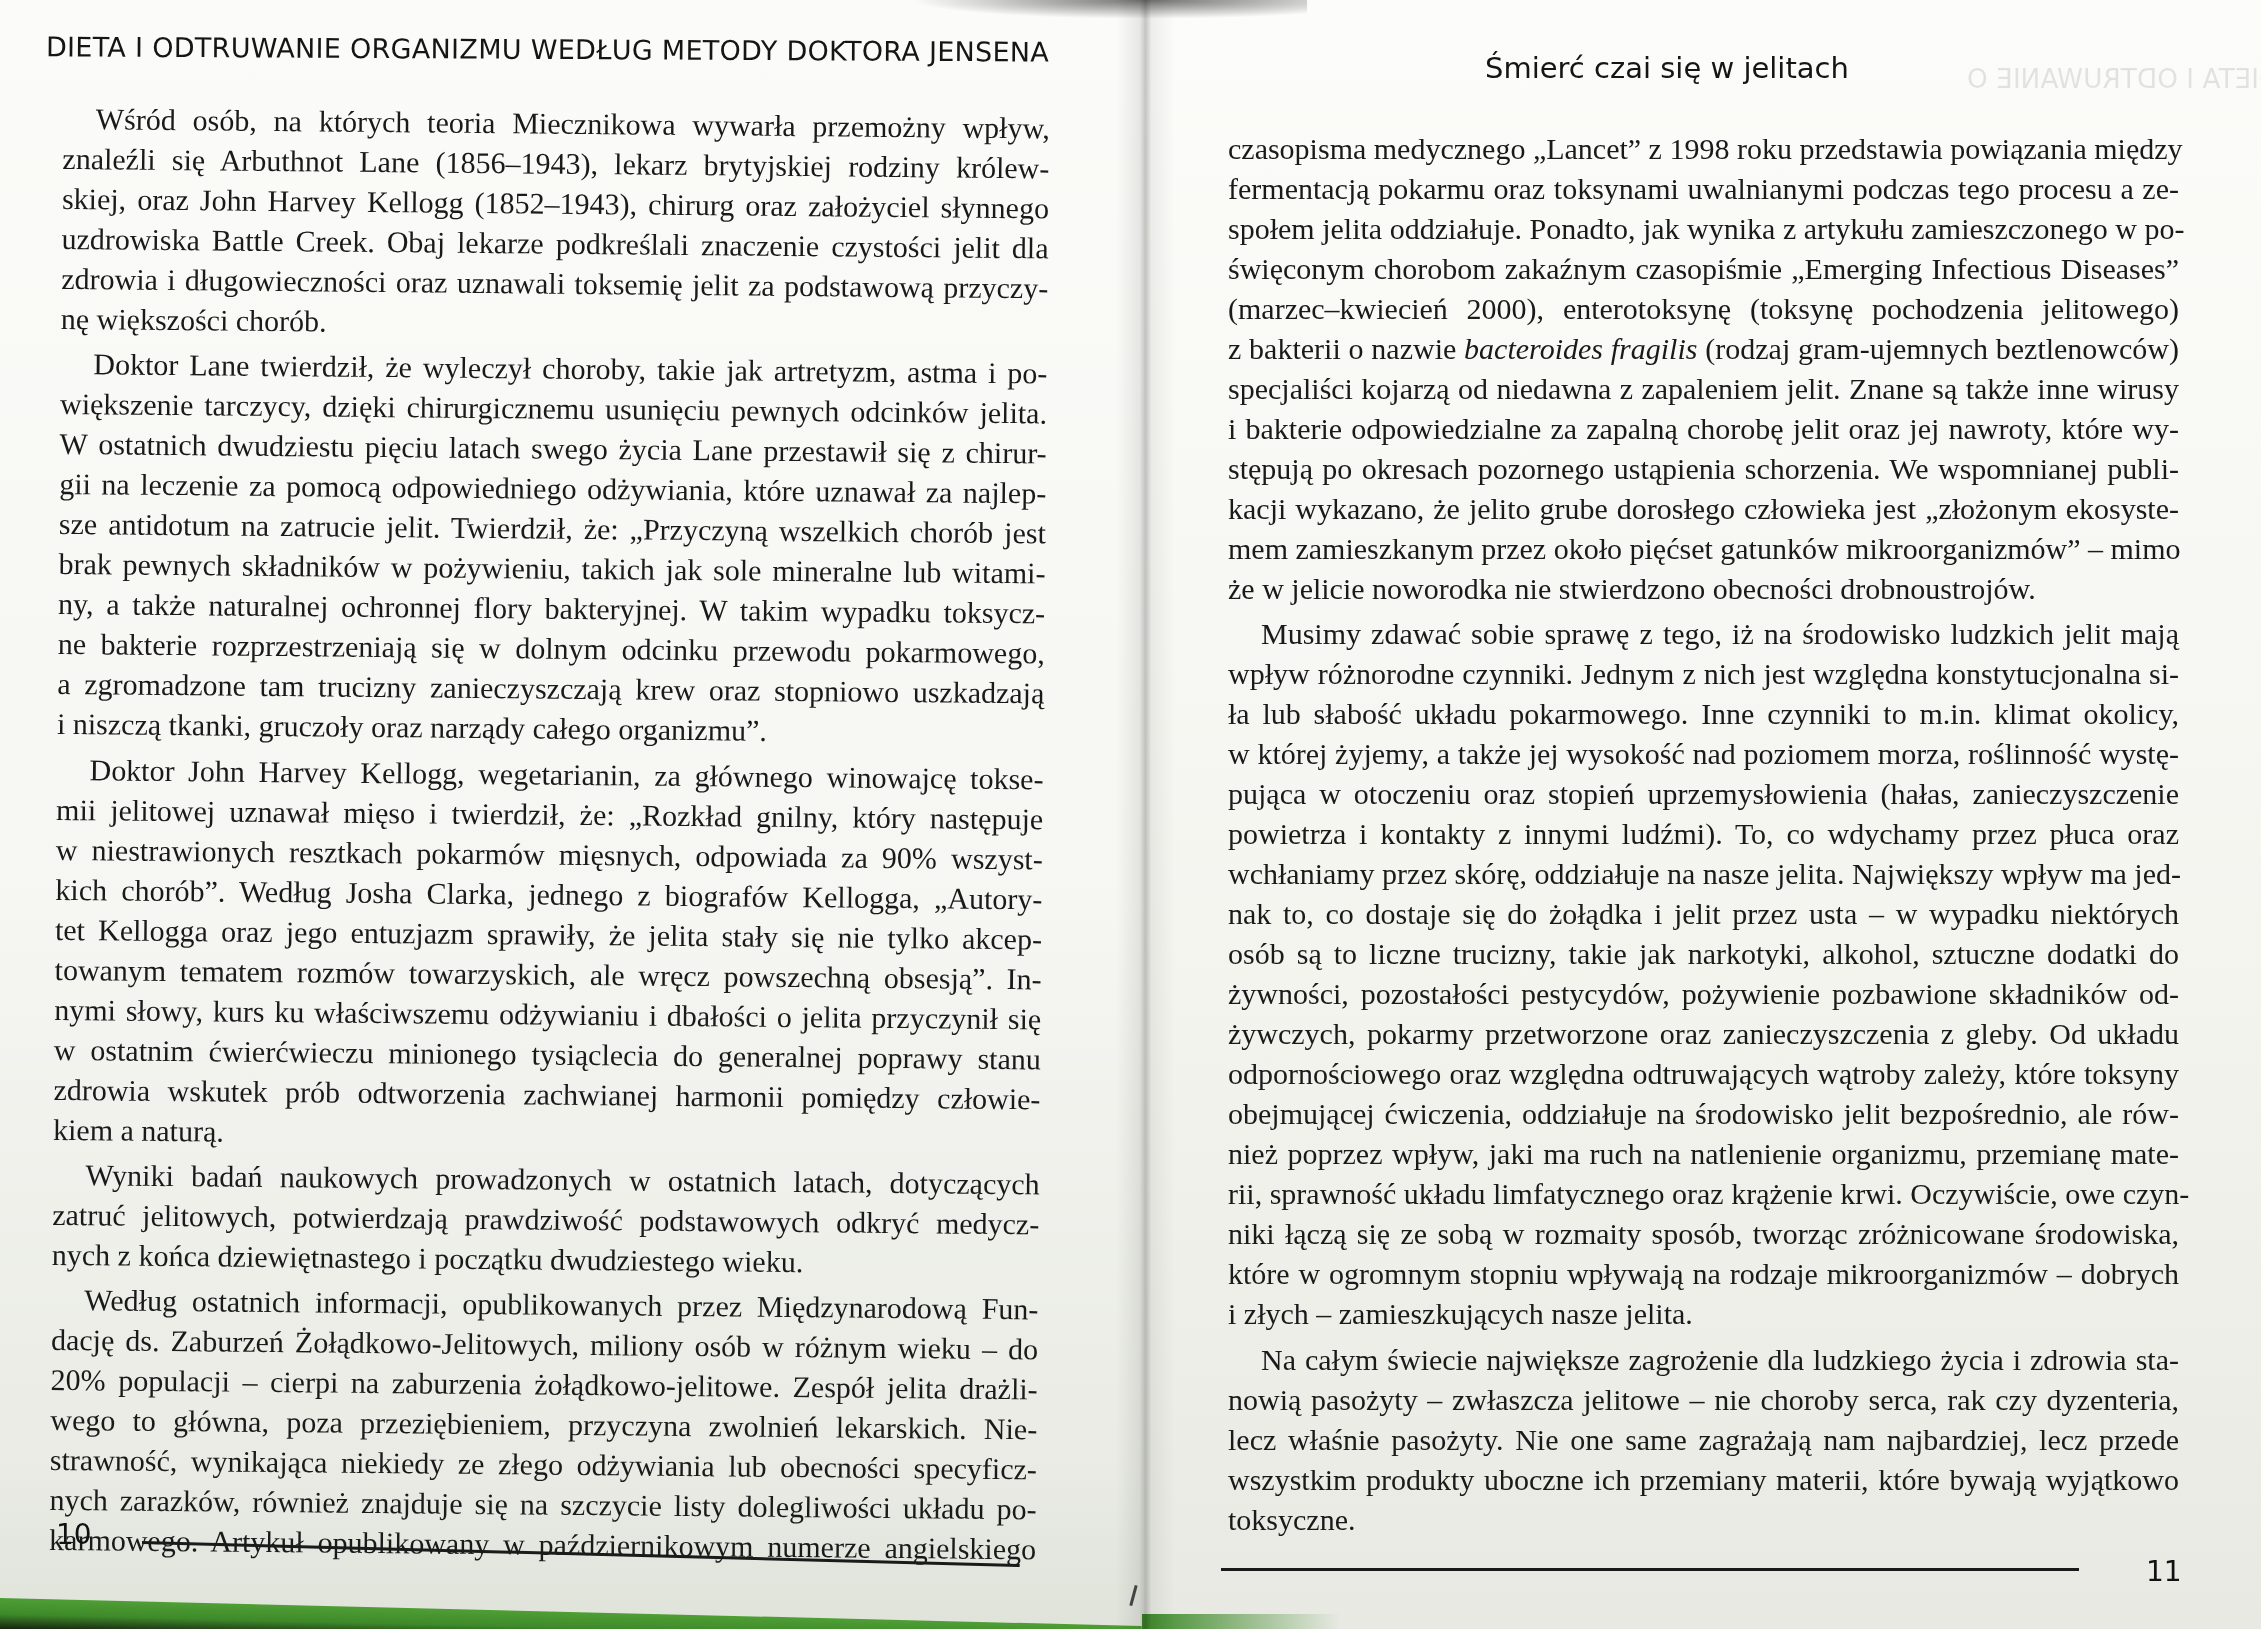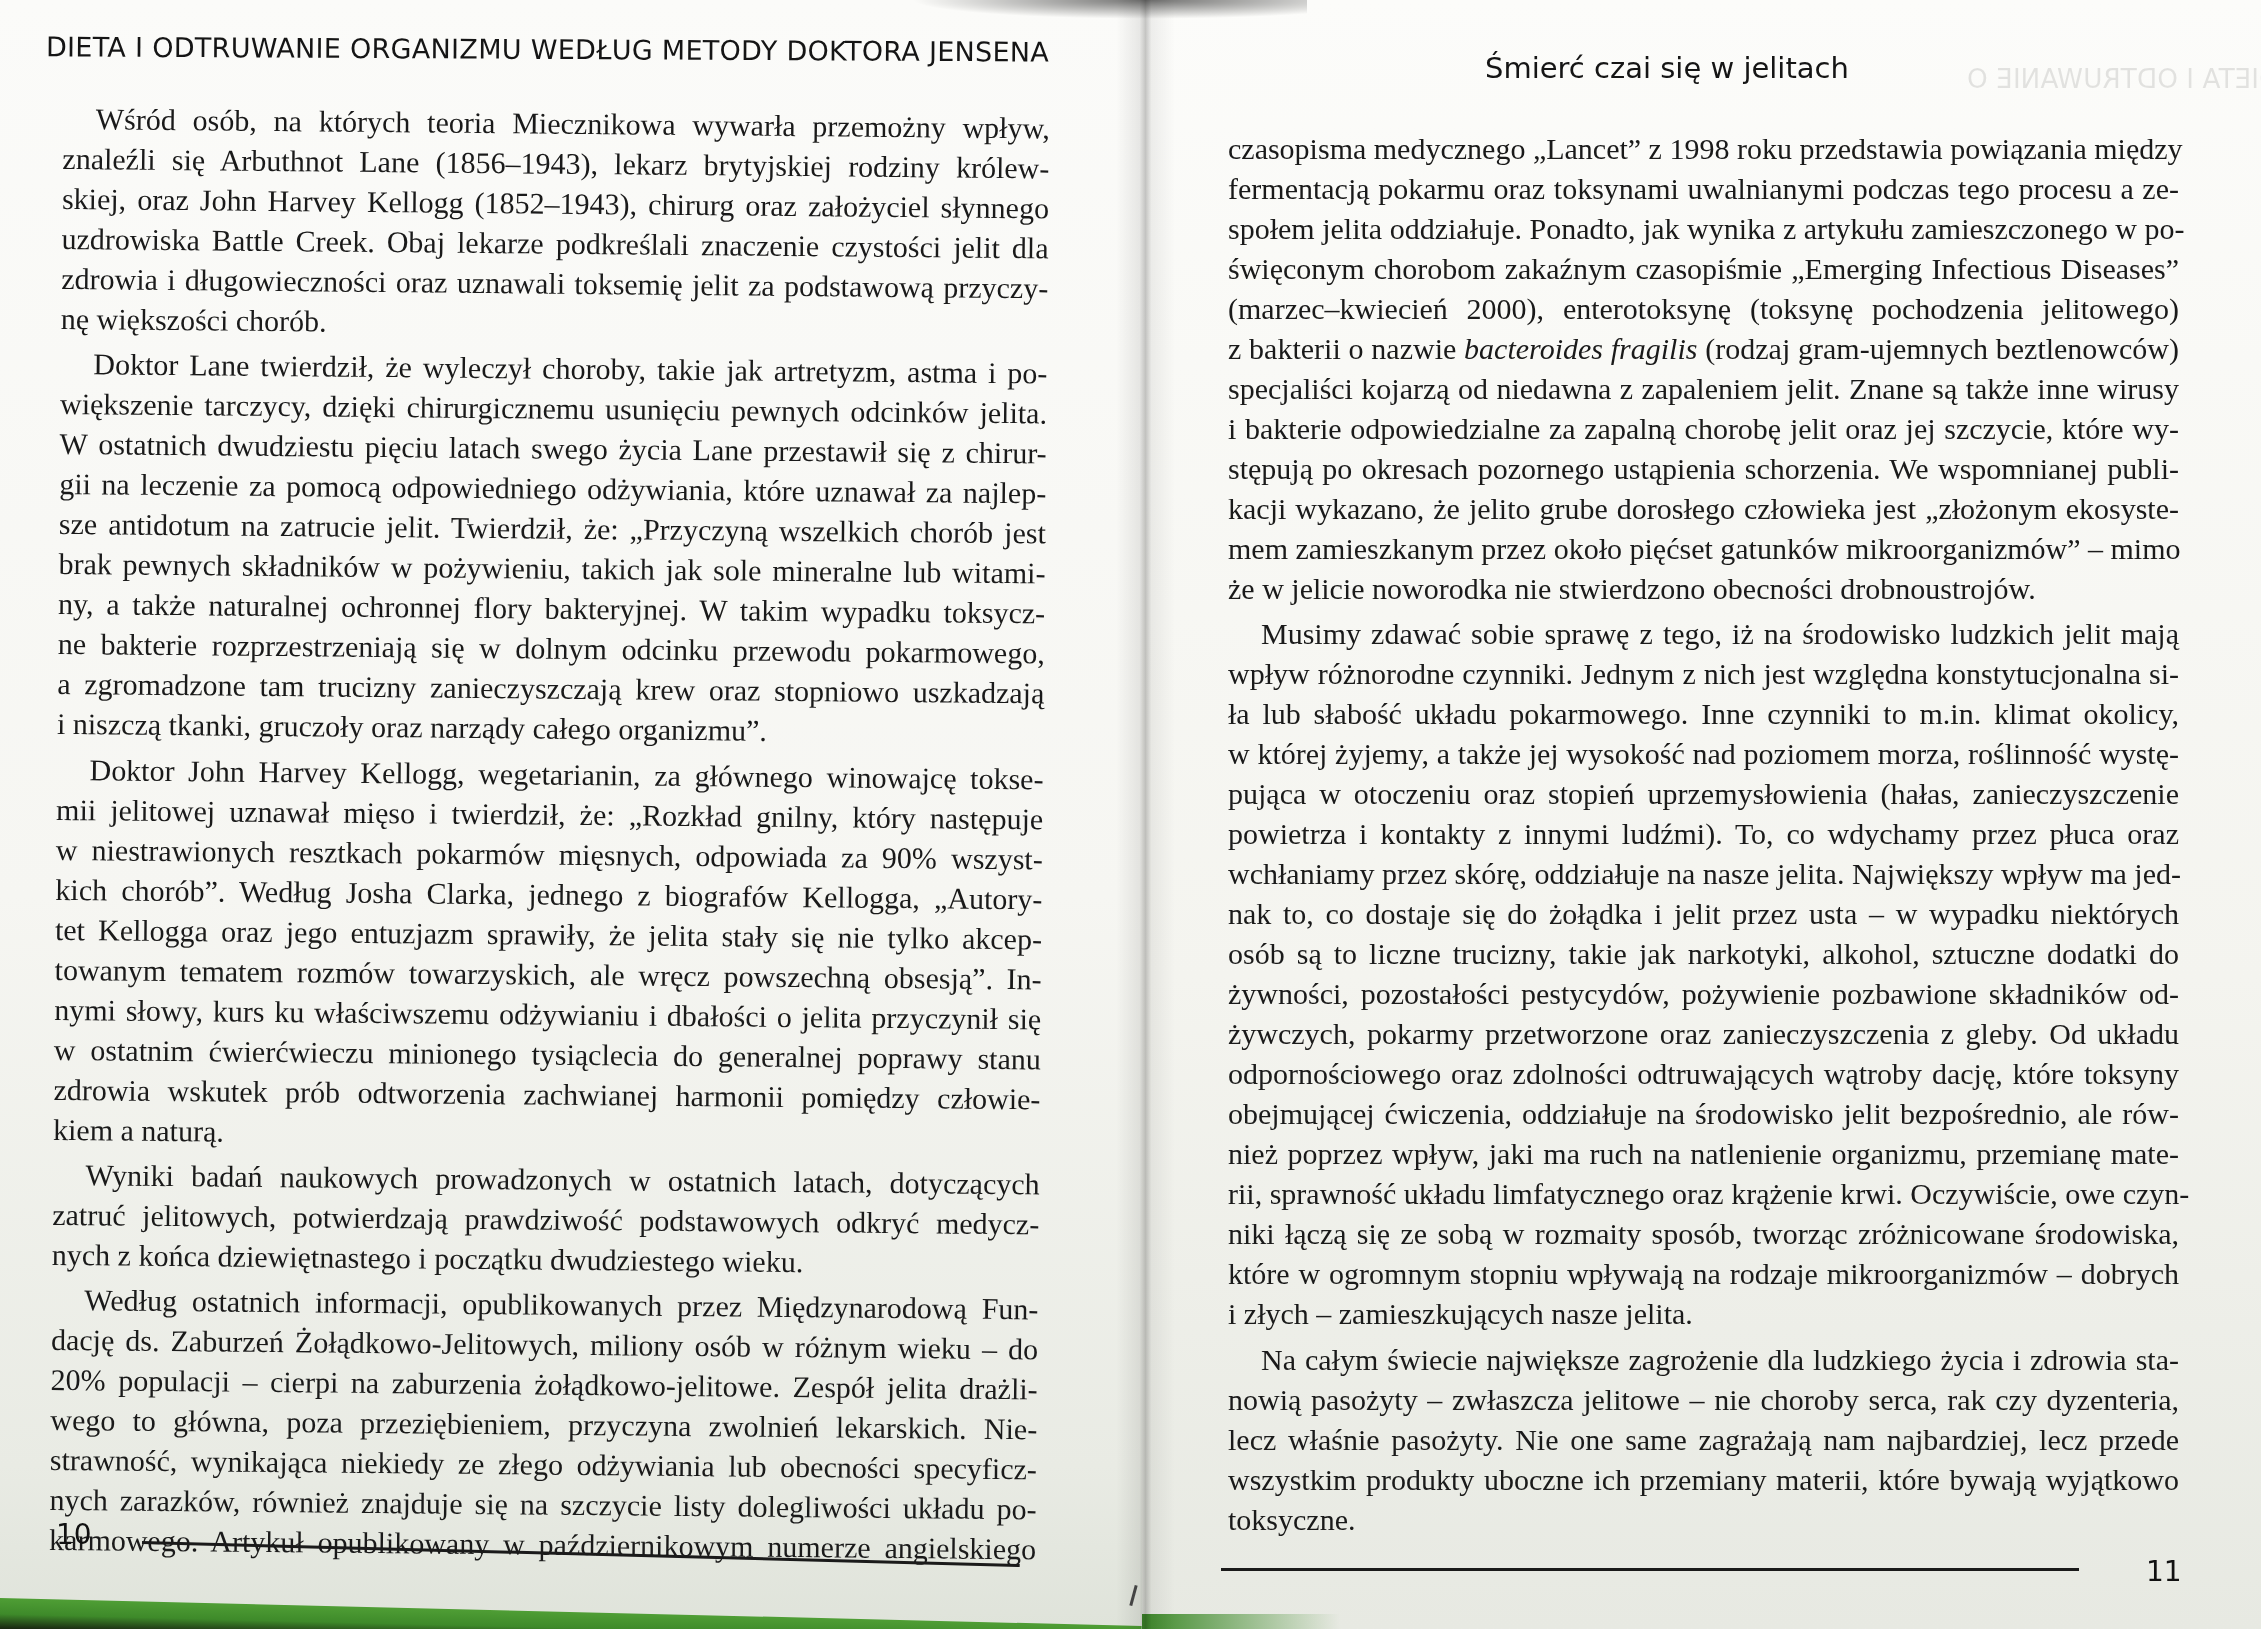--- a/index.html
+++ b/index.html
@@ -150,38 +150,38 @@
   <div class="bleed-through">DIETA I ODTRUWANIE O</div>
   <div class="running-head-right">Śmierć czai się w jelitach</div>
   <div class="body-right" id="body-right">
       <span class="line">czasopisma medycznego „Lancet” z 1998 roku przedstawia powiązania między</span>
       <span class="line">fermentacją pokarmu oraz toksynami uwalnianymi podczas tego procesu a ze-</span>
       <span class="line">społem jelita oddziałuje. Ponadto, jak wynika z artykułu zamieszczonego w po-</span>
       <span class="line">święconym chorobom zakaźnym czasopiśmie „Emerging Infectious Diseases”</span>
       <span class="line">(marzec–kwiecień 2000), enterotoksynę (toksynę pochodzenia jelitowego)</span>
       <span class="line">z bakterii o nazwie <em>bacteroides fragilis</em> (rodzaj gram-ujemnych beztlenowców)</span>
       <span class="line">specjaliści kojarzą od niedawna z zapaleniem jelit. Znane są także inne wirusy</span>
-      <span class="line">i bakterie odpowiedzialne za zapalną chorobę jelit oraz jej szczycie, które wy-</span>
+      <span class="line">i bakterie odpowiedzialne za zapalną chorobę jelit oraz jej nawroty, które wy-</span>
       <span class="line">stępują po okresach pozornego ustąpienia schorzenia. We wspomnianej publi-</span>
       <span class="line">kacji wykazano, że jelito grube dorosłego człowieka jest „złożonym ekosyste-</span>
       <span class="line">mem zamieszkanym przez około pięćset gatunków mikroorganizmów” – mimo</span>
       <span class="line last">że w jelicie noworodka nie stwierdzono obecności drobnoustrojów.</span>
       <span class="para-gap"></span>
       <span class="line indent">Musimy zdawać sobie sprawę z tego, iż na środowisko ludzkich jelit mają</span>
       <span class="line">wpływ różnorodne czynniki. Jednym z nich jest względna konstytucjonalna si-</span>
       <span class="line">ła lub słabość układu pokarmowego. Inne czynniki to m.in. klimat okolicy,</span>
       <span class="line">w której żyjemy, a także jej wysokość nad poziomem morza, roślinność wystę-</span>
       <span class="line">pująca w otoczeniu oraz stopień uprzemysłowienia (hałas, zanieczyszczenie</span>
       <span class="line">powietrza i kontakty z innymi ludźmi). To, co wdychamy przez płuca oraz</span>
       <span class="line">wchłaniamy przez skórę, oddziałuje na nasze jelita. Największy wpływ ma jed-</span>
       <span class="line">nak to, co dostaje się do żołądka i jelit przez usta – w wypadku niektórych</span>
       <span class="line">osób są to liczne trucizny, takie jak narkotyki, alkohol, sztuczne dodatki do</span>
       <span class="line">żywności, pozostałości pestycydów, pożywienie pozbawione składników od-</span>
       <span class="line">żywczych, pokarmy przetworzone oraz zanieczyszczenia z gleby. Od układu</span>
-      <span class="line">odpornościowego oraz zdolności odtruwających wątroby dację, które toksyny</span>
+      <span class="line">odpornościowego oraz względna odtruwających wątroby zależy, które toksyny</span>
       <span class="line">obejmującej ćwiczenia, oddziałuje na środowisko jelit bezpośrednio, ale rów-</span>
       <span class="line">nież poprzez wpływ, jaki ma ruch na natlenienie organizmu, przemianę mate-</span>
       <span class="line">rii, sprawność układu limfatycznego oraz krążenie krwi. Oczywiście, owe czyn-</span>
       <span class="line">niki łączą się ze sobą w rozmaity sposób, tworząc zróżnicowane środowiska,</span>
       <span class="line">które w ogromnym stopniu wpływają na rodzaje mikroorganizmów – dobrych</span>
       <span class="line last">i złych – zamieszkujących nasze jelita.</span>
       <span class="para-gap"></span>
       <span class="line indent">Na całym świecie największe zagrożenie dla ludzkiego życia i zdrowia sta-</span>
       <span class="line">nowią pasożyty – zwłaszcza jelitowe – nie choroby serca, rak czy dyzenteria,</span>
       <span class="line">lecz właśnie pasożyty. Nie one same zagrażają nam najbardziej, lecz przede</span>

